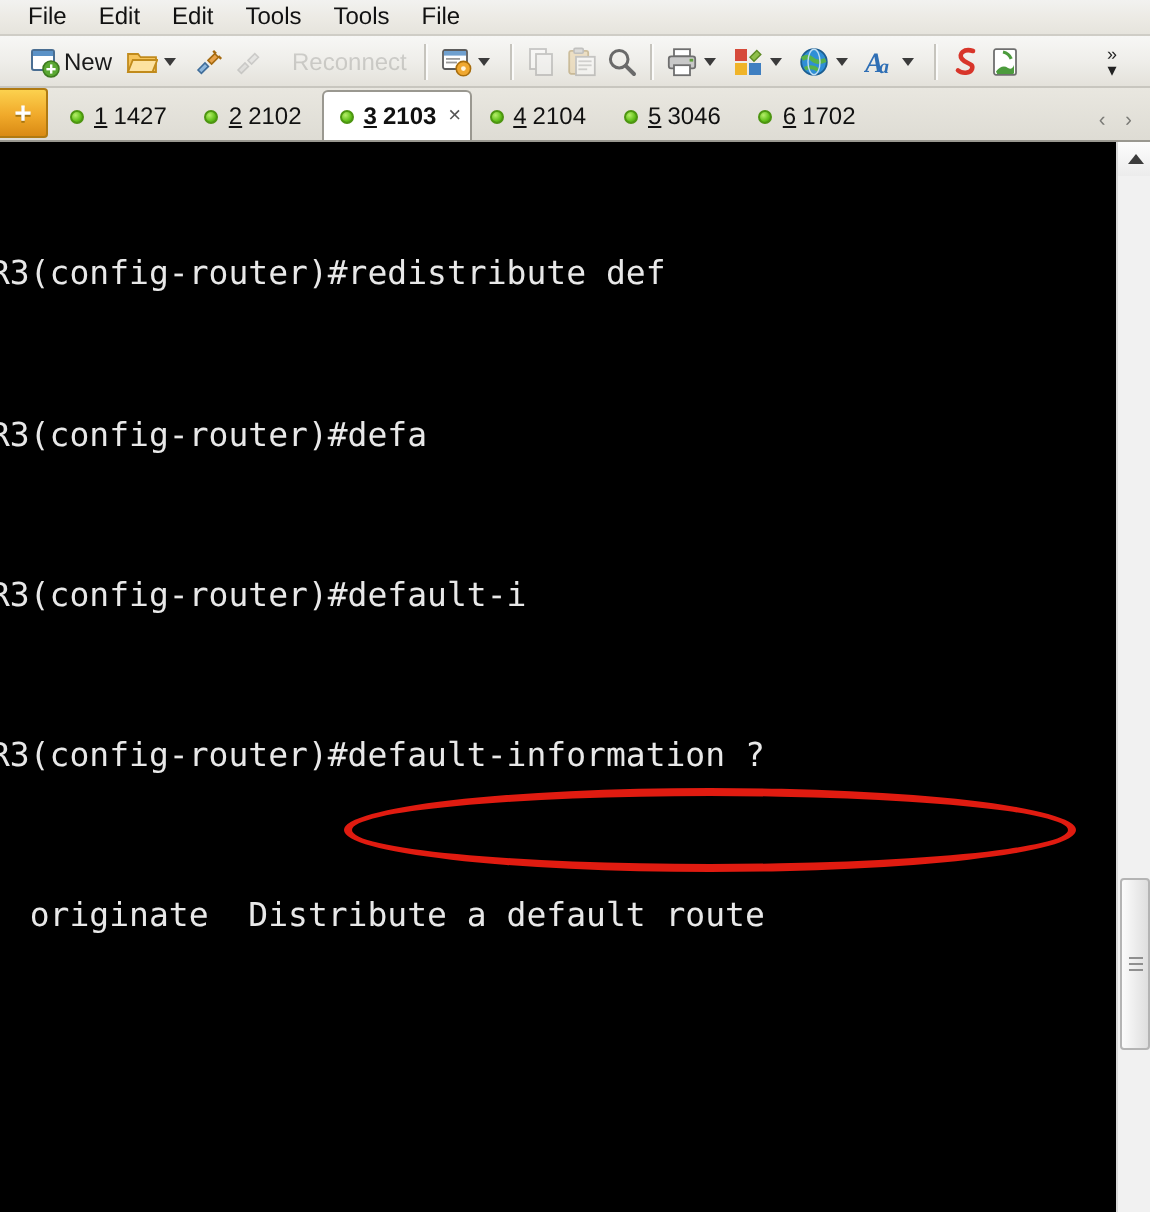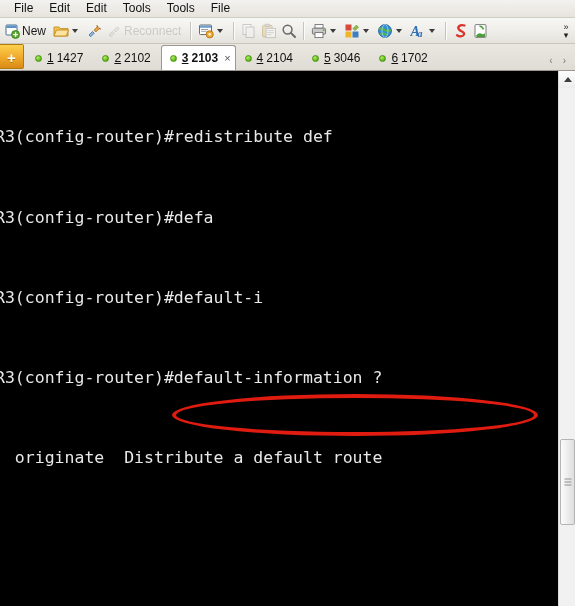--- a/index.html
+++ b/index.html
@@ -46,33 +46,33 @@
   
   .toolbar {
     position: absolute;
     left: 0; top: 18px;
     width: 575px; height: 26px;
     background: linear-gradient(to bottom, #f7f7f5 0%, #efeeea 50%, #e4e2db 100%);
     border-bottom: 1px solid #c8c6bf;
     box-sizing: border-box;
     display: flex;
     align-items: center;
-    padding: 0 2px;
+    padding: 0 12px;
     overflow: hidden;
   }
   .tbtn {
     display: flex;
     align-items: center;
     height: 22px;
     padding: 0 2px;
     border-radius: 2px;
     white-space: nowrap;
     cursor: default;
   }
-  .tbtn.disabled { opacity: 0.42; }
+  .tbtn.disabled { opacity: 0.42; gap: 12px; }
   .tlabel {
     font-size: 12px;
     color: #1a1a1a;
     padding: 0 3px 0 2px;
   }
   .tbtn.disabled .tlabel { color: #9a9a96; }
   .caret {
     width: 0; height: 0;
     border-left: 3px solid transparent;
     border-right: 3px solid transparent;

